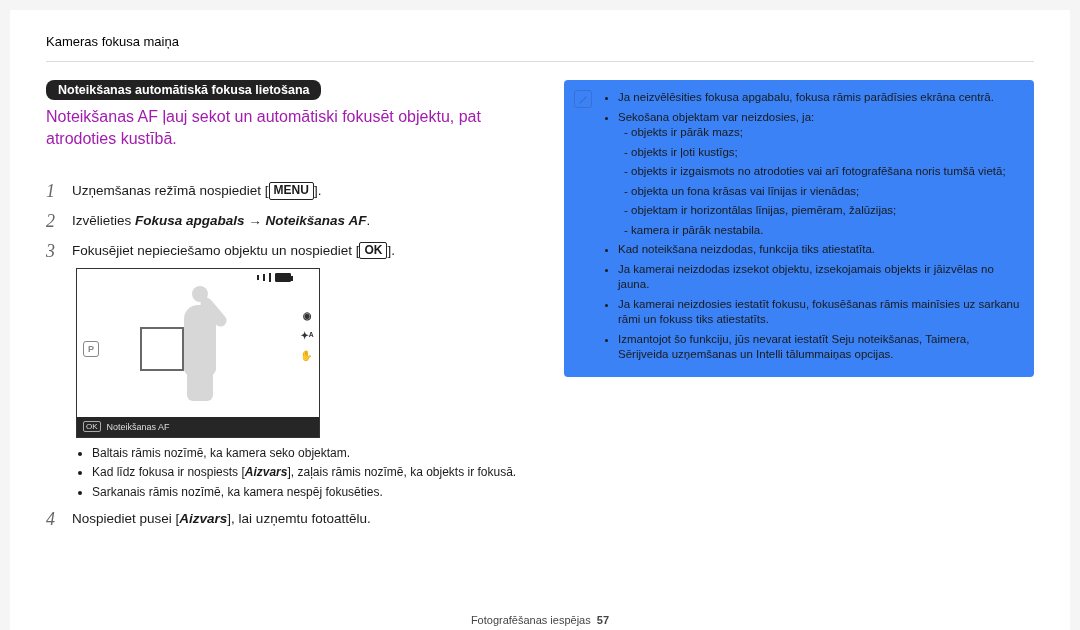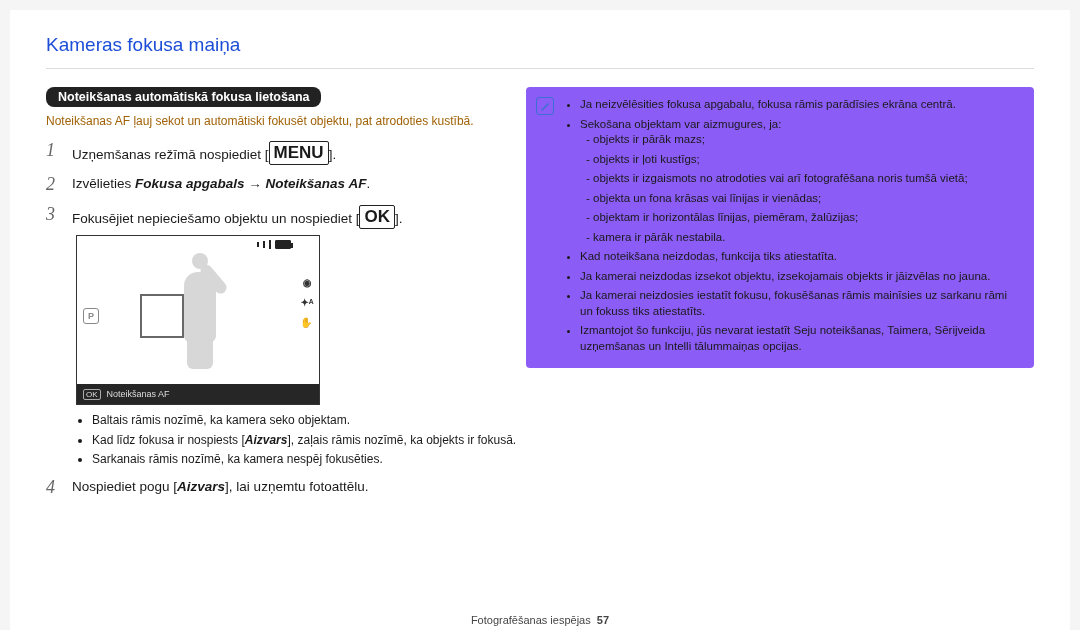--- a/index.html
+++ b/index.html
@@ -13,57 +13,57 @@
     padding: 10px;
   }
   .page {
     width: 1080px;
     height: 630px;
     background: #fff;
     padding: 24px 36px 18px 36px;
     position: relative;
   }
   .page-title {
-    font-size: 19px;
-    color: #1d4ed8;
+    font-size: 13px;
+    color: #000000;
     margin-bottom: 12px;
   }
   .hr { border-top: 1px solid #ddd; margin-bottom: 18px; }
-  .columns { display: flex; }
+  .columns { display: flex; gap: 38px; }
   .col-left { flex: 0 0 480px; }
   .col-right { flex: 1; }
   .section-badge {
     display: inline-block;
     background: #222;
     color: #fff;
     border-radius: 8px;
     padding: 3px 12px;
     font-size: 12.5px;
     font-weight: 600;
     margin-bottom: 6px;
   }
-  .desc { font-size: 12px; color: #a16207; margin-bottom: 12px; line-height: 1.35; }
+  .desc { font-size: 16px; color: #a21caf; margin-bottom: 33px; line-height: 1.35; }
   .step { display: flex; align-items: flex-start; gap: 10px; margin-bottom: 10px; }
   .step-no {
     font-family: Georgia, 'Times New Roman', serif;
     font-style: italic;
     font-size: 18px;
     color: #666;
     width: 16px;
     flex-shrink: 0;
     line-height: 1.1;
   }
   .step-text { font-size: 13.5px; line-height: 1.3; }
   .boxed {
     display: inline-block;
     border: 1.3px solid #222;
     border-radius: 2px;
     padding: 0 4px;
     font-weight: 700;
-    font-size: 17px;
+    font-size: 12px;
     vertical-align: 1px;
   }
   ul.bullets { list-style: disc; padding-left: 46px; font-size: 12px; margin-top: 4px; margin-bottom: 6px; }
   ul.bullets li { margin-bottom: 4px; line-height: 1.3; }
   .camera-screen-wrap { padding-left: 30px; margin: 6px 0 8px 0; }
   .camera-screen {
     width: 244px;
     height: 170px;
     border: 1.5px solid #333;
     background: #fff;
@@ -113,21 +113,21 @@
     padding-top: 42px; gap: 10px; color: #333;
   }
   .ic { font-size: 10px; font-weight: 700; text-align: center; line-height: 1; }
   .cs-statusbar {
     position: absolute; left: 0; right: 0; bottom: 0; height: 20px;
     background: #262626; color: #ddd; display: flex; align-items: center; gap: 6px;
     padding: 0 6px; font-size: 9px;
   }
   .ok-chip { border: 1px solid #aaa; border-radius: 2px; padding: 0 2px; font-size: 8px; }
   .notebox {
-    background: #8b5cf6;
+    background: #3b82f6;
     border-radius: 4px;
     padding: 10px 12px 10px 40px;
     position: relative;
     font-size: 11.5px;
     line-height: 1.35;
   }
   .note-icon {
     position: absolute; left: 10px; top: 10px;
     width: 18px; height: 18px; border: 1.5px solid #3b6fd1; border-radius: 3px;
     display: flex; align-items: center; justify-content: center;
@@ -221,36 +221,36 @@
         <li>
           <span>Kad līdz fokusa ir nospiests [</span><b>Aizvars</b><span>], zaļais rāmis nozīmē, ka objekts ir fokusā.</span>
         </li>
         <li>Sarkanais rāmis nozīmē, ka kamera nespēj fokusēties.</li>
       </ul>
 
       
       <div class="step" style="margin-top:10px;">
         <div class="step-no">4</div>
         <div class="step-text">
-          <span>Nospiediet pogu [</span><b>Aizvars</b><span>], lai uzņemtu fotoattēlu.</span>
+          <span>Nospiediet pusei [</span><b>Aizvars</b><span>], lai uzņemtu fotoattēlu.</span>
         </div>
       </div>
     </div>
 
     <div class="col-right">
       <div class="notebox">
         <div class="note-icon">
           <svg width="10" height="10" viewBox="0 0 10 10">
               <path d="M1 9 L8 2 L9 3 L2 10 Z" fill="#3b6fd1"></path>
             </svg>
         </div>
         <ul>
           <li>Ja neizvēlēsities fokusa apgabalu, fokusa rāmis parādīsies ekrāna centrā.</li>
           <li>
-            <span>Sekošana objektam var aizmugures, ja:</span>
+            <span>Sekošana objektam var neizdosies, ja:</span>
             <ul class="dash">
               <li>objekts ir pārāk mazs;</li>
               <li>objekts ir ļoti kustīgs;</li>
               <li>objekts ir izgaismots no atrodoties vai arī fotografēšana noris tumšā vietā;</li>
               <li>objekta un fona krāsas vai līnijas ir vienādas;</li>
               <li>objektam ir horizontālas līnijas, piemēram, žalūzijas;</li>
               <li>kamera ir pārāk nestabila.</li>
             </ul>
           </li>
           <li>Kad noteikšana neizdodas, funkcija tiks atiestatīta.</li>

